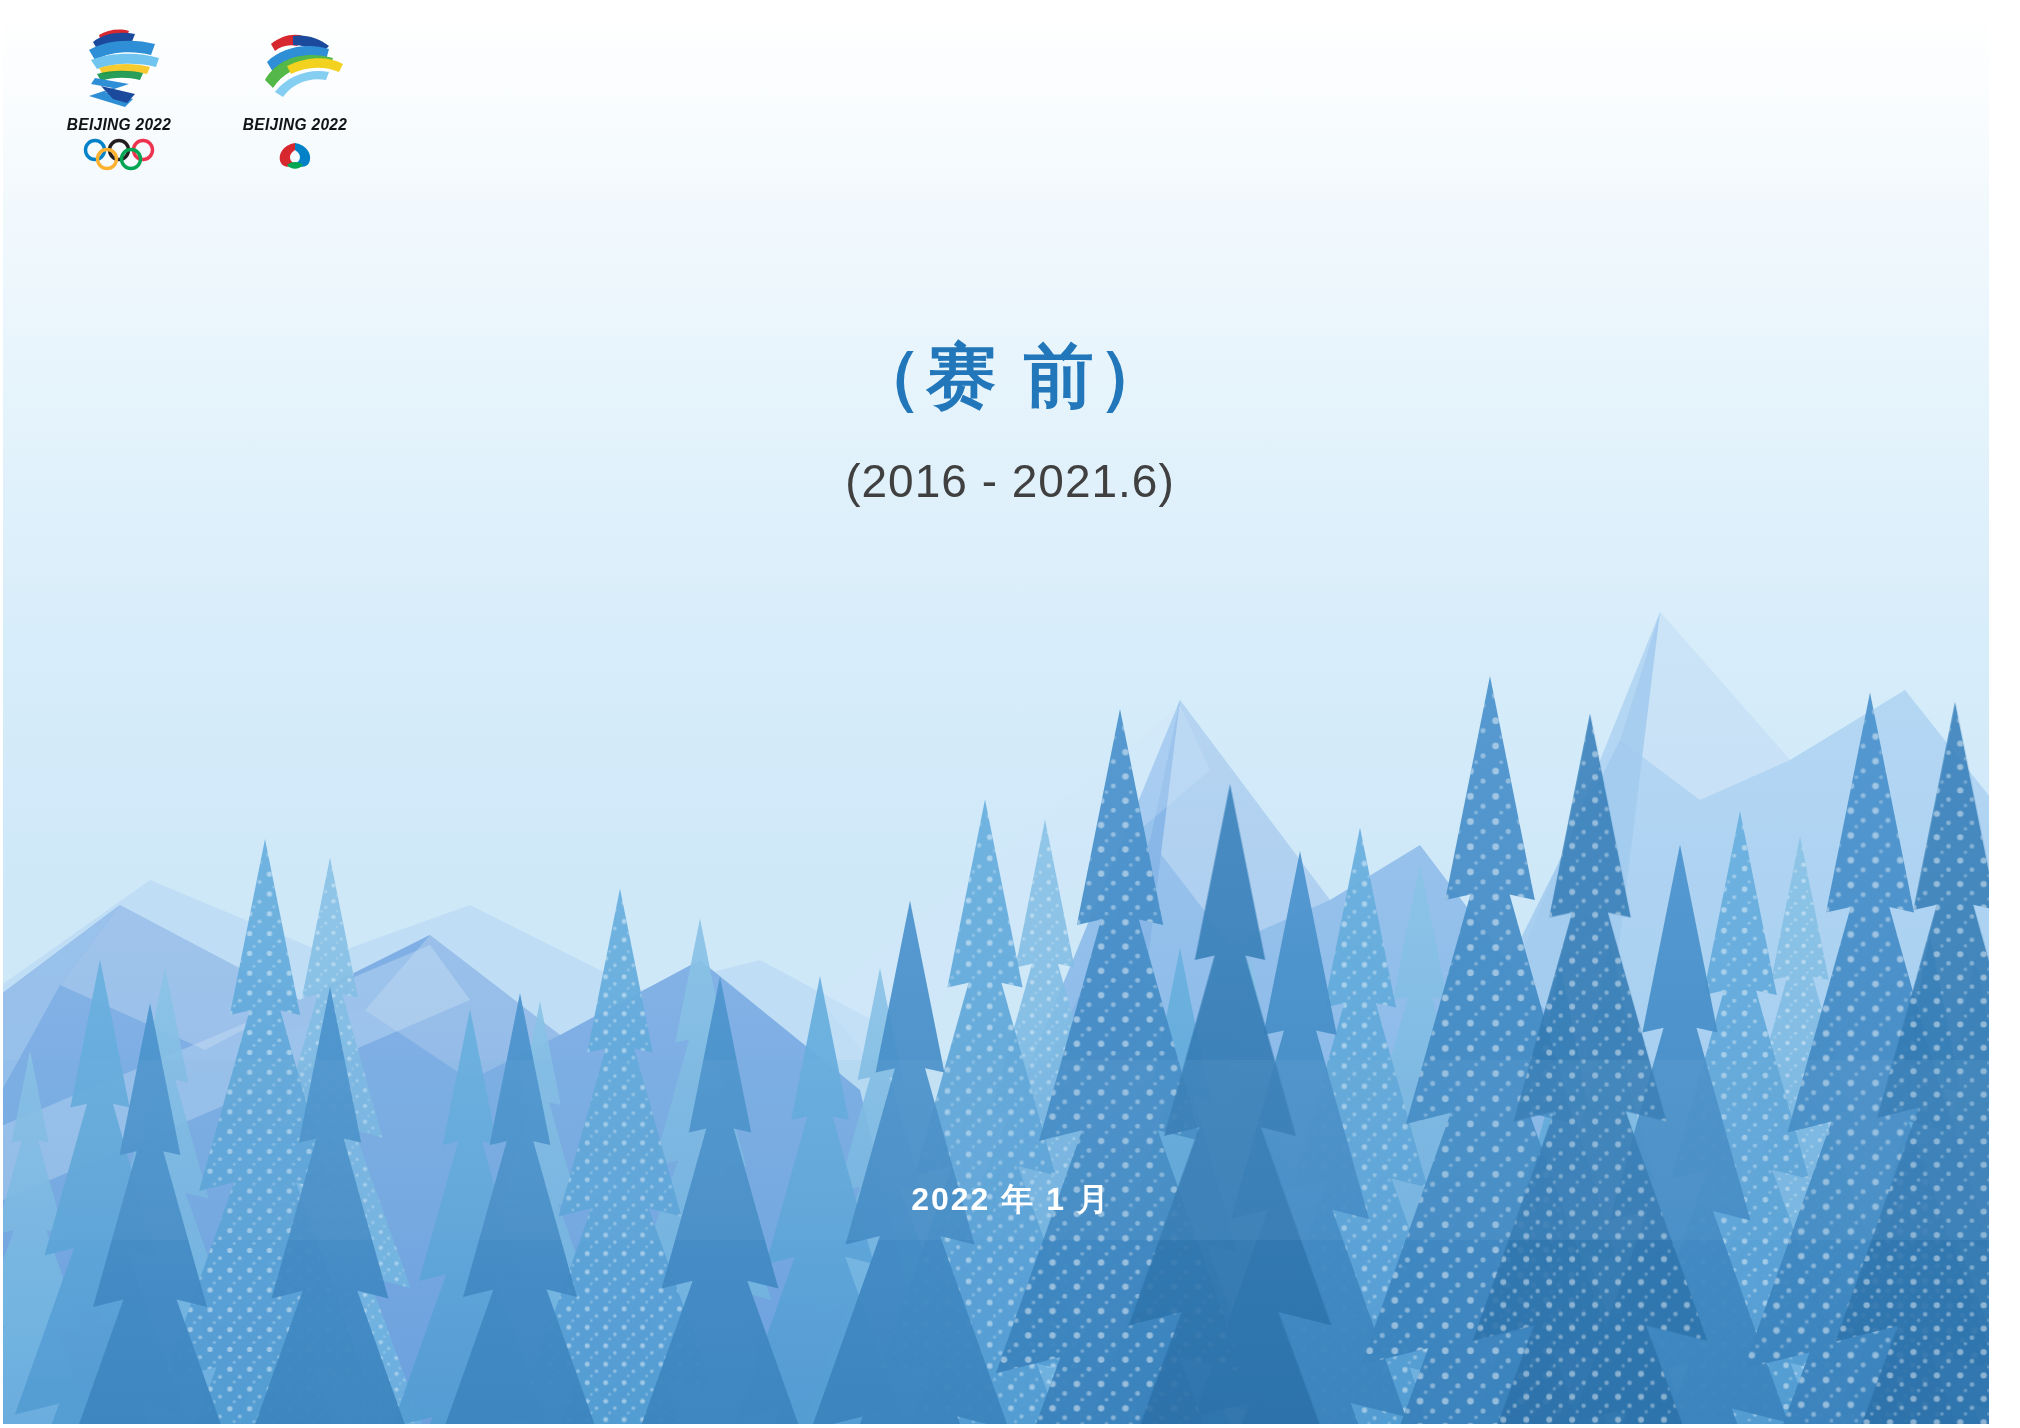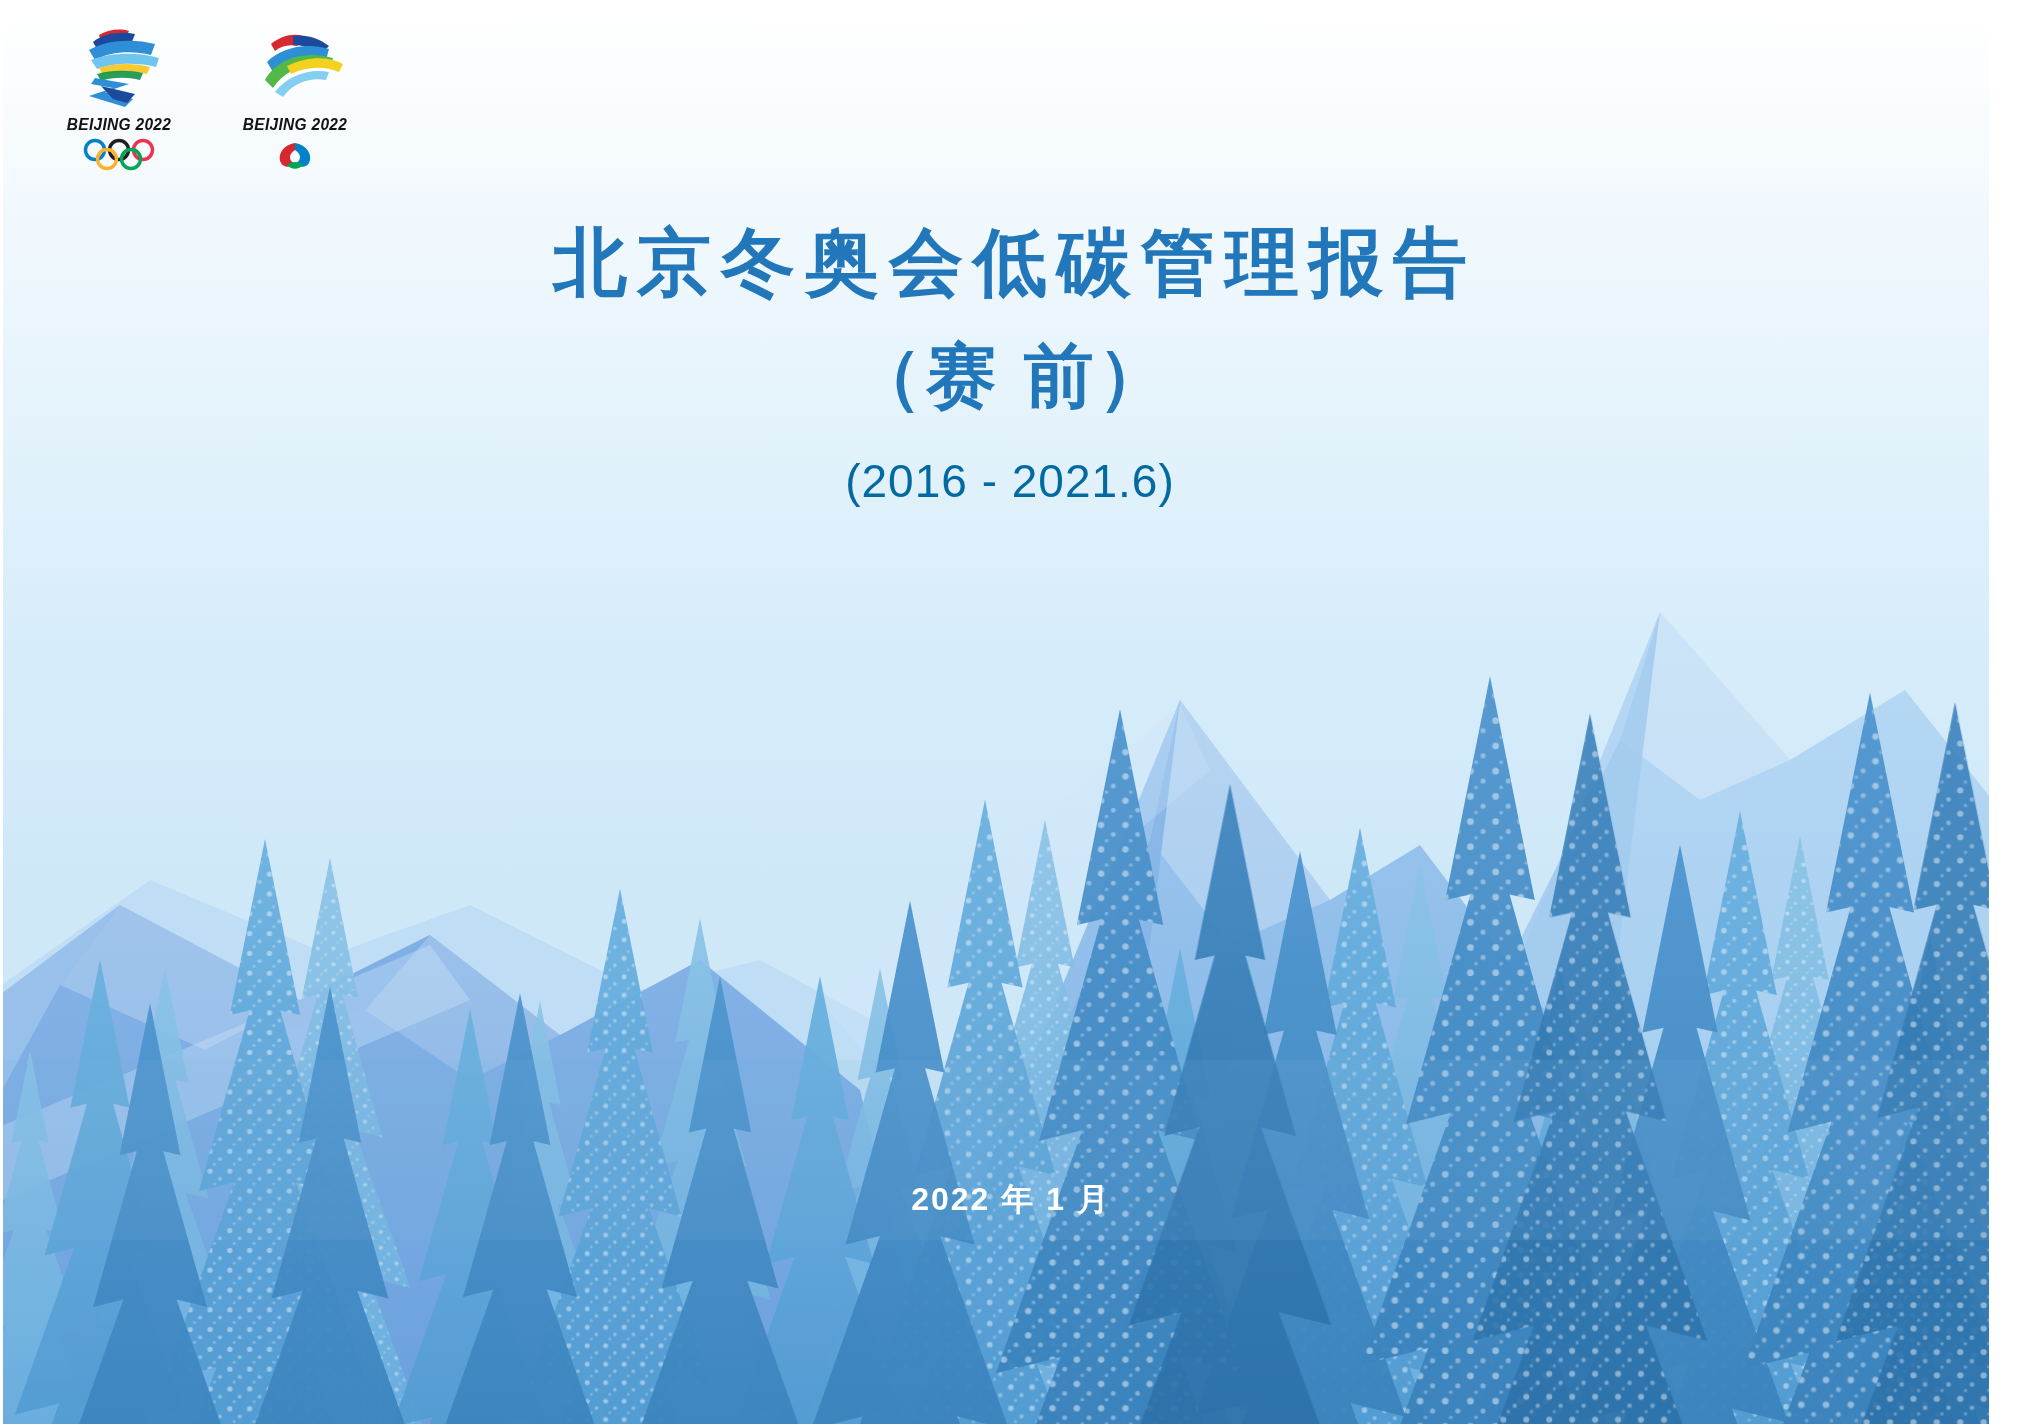--- a/index.html
+++ b/index.html
@@ -109,21 +109,21 @@
   }
   .date-range {
     position: absolute;
     top: 454px;
     left: 0;
     width: 2020px;
     text-align: center;
     font-family: "Liberation Sans", "DejaVu Sans", sans-serif;
     font-size: 46px;
     letter-spacing: 1px;
-    color: #0369a1;
+    color: #404040;
   }
   
   .org-line {
     position: absolute;
     top: 1121px;
     left: 0;
     width: 2020px;
     text-align: center;
     font-family: "Liberation Sans", "DejaVu Sans", sans-serif;
     font-weight: bold;
@@ -455,21 +455,20 @@
       <span class="logo-word">BEIJING 2022</span>
       <svg class="logo-sub" viewBox="0 0 128 34">
         <path d="M64,6 C52,8 46,18 50,26 C53,31 60,31 63,26 C58,24 57,17 64,13 Z" fill="#d7282f"></path>
         <path d="M64,6 C76,8 82,18 78,26 C75,31 68,31 65,26 C70,24 71,17 64,13 Z" fill="#0081c8"></path>
         <path d="M56,28 C60,33 68,33 72,28 C68,24 60,24 56,28 Z" fill="#00a651"></path>
       </svg>
     </div>
 
   </div>
 
-  <div class="main-title">北京冬奥会低碳管理报告</div>
   <div class="sub-title">（赛 前）</div>
   <div class="date-range">(2016 - 2021.6)</div>
 
   <div class="org-date">2022 年 1 月</div>
 
   <div class="frame-top"></div>
   <div class="frame-bottom"></div>
   <div class="frame-left"></div>
   <div class="frame-right"></div>
 

